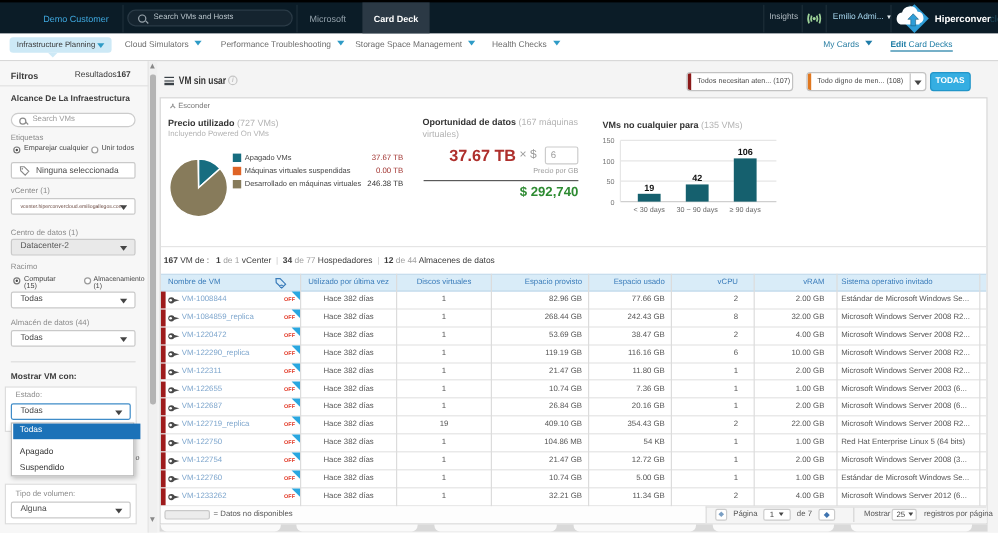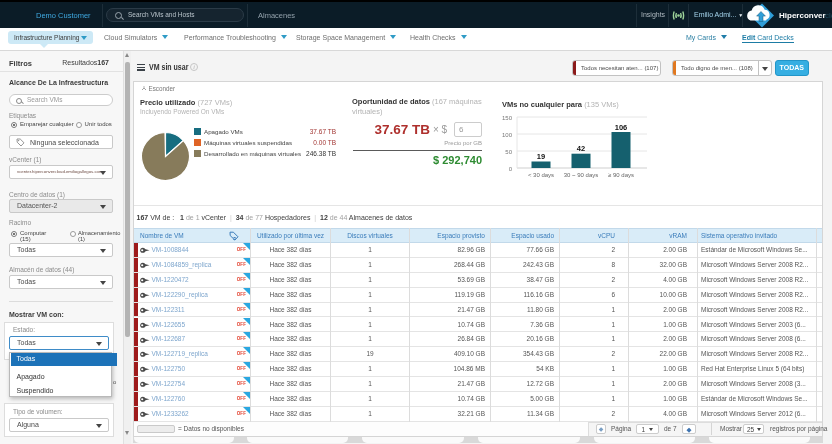--- a/index.html
+++ b/index.html
@@ -49,21 +49,22 @@
 <body>
 <div id="topbar" class="abs">
   <div class="tsep" style="left:102px;"></div>
   <div class="tsep" style="left:247px;"></div>
   <div class="tsep" style="left:636px;"></div>
   <div class="tsep" style="left:668px;"></div>
   <div class="tsep" style="left:688px;"></div>
   <div class="tsep" style="left:742px;"></div>
   <div id="democust" class="abs">Demo Customer</div>
   <div id="searchpill" class="abs"><span class="mag"></span>Search VMs and Hosts</div>
-  <div id="dashtab" class="abs">Almacenes</div>
+  <div id="dashtab" class="abs">Microsoft</div>
+  <div id="cardtab" class="abs">Card Deck</div>
   <div id="insights" class="abs">Insights</div>
   <svg class="abs" style="left:672px;top:8px;" width="13" height="11" viewBox="0 0 13 11">
     <g stroke="#9fd49a" fill="none" stroke-width="1.4">
       <path d="M2.2 1.5 Q0.6 5.5 2.2 9.5"></path>
       <path d="M4.4 3 Q3.3 5.5 4.4 8"></path>
       <path d="M10.8 1.5 Q12.4 5.5 10.8 9.5"></path>
       <path d="M8.6 3 Q9.7 5.5 8.6 8"></path>
     </g>
     <circle cx="6.5" cy="5.5" r="1.3" fill="#9fd49a"></circle>
   </svg>

